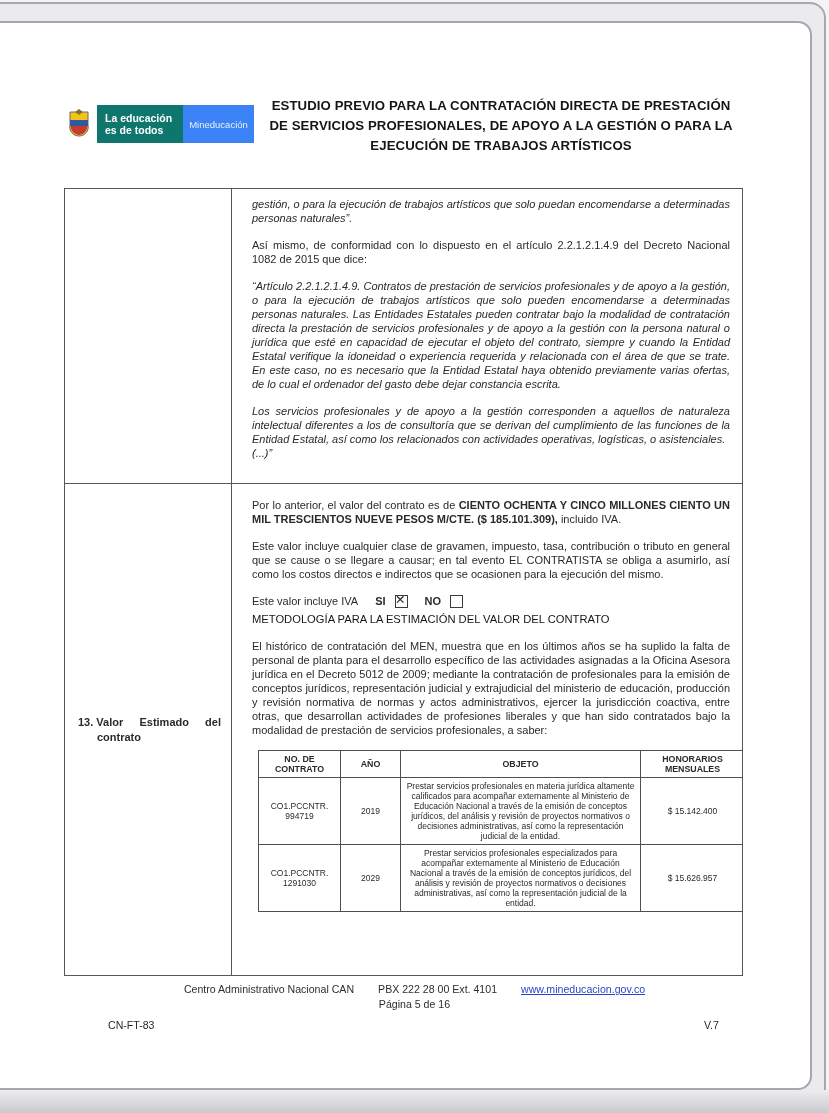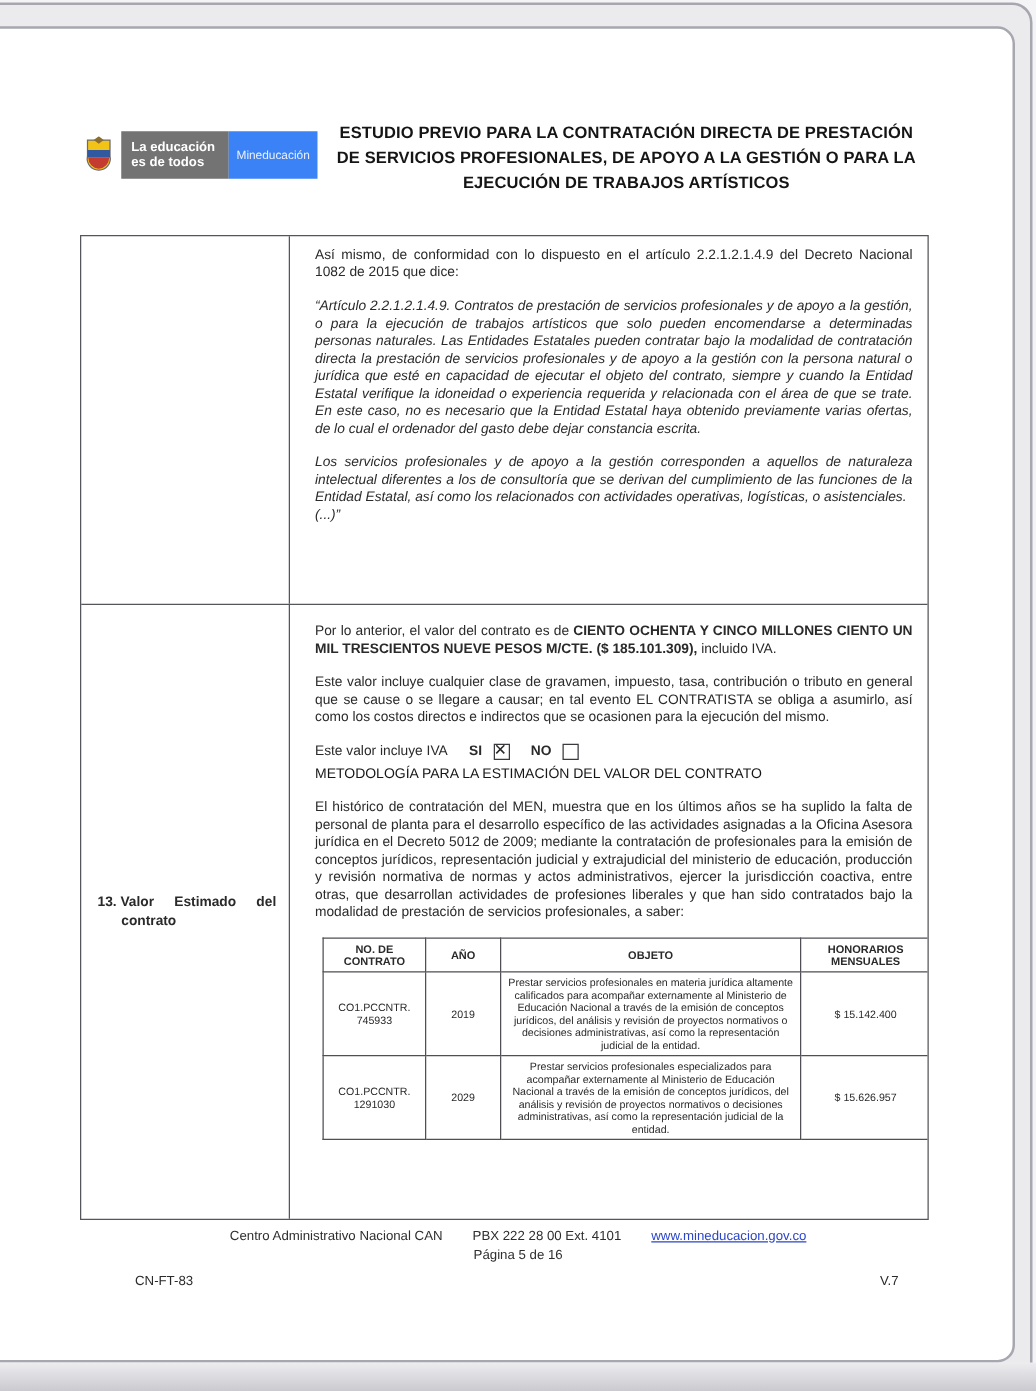--- a/index.html
+++ b/index.html
@@ -72,36 +72,37 @@
 
   <div class="logo">
     <div class="logo-arms">
       <svg width="26" height="30" viewBox="0 0 26 30">
         <path d="M4 3 h18 v13 a9 9 0 0 1 -9 11 a9 9 0 0 1 -9 -11 z" fill="#f2c417" stroke="#6b6b70" stroke-width="1"></path>
         <rect x="4" y="11" width="18" height="6" fill="#31599f"></rect>
         <path d="M4.6 17 h16.8 a9 9 0 0 1 -8.4 9 a9 9 0 0 1 -8.4 -9 z" fill="#c43b31"></path>
         <path d="M13 0 l4 3 -4 3 -4 -3 z" fill="#8a6d2f"></path>
       </svg>
     </div>
-    <div class="logo-dark" style="background:#737373">
+    <div class="logo-dark" style="background:#0f766e">
       <span class="tl">La educación</span>
       <span class="tl">es de todos</span>
     </div>
     <div class="logo-light" style="background:#3b82f6">
       <span class="br">Mineducación</span>
     </div>
   </div>
 
   <div class="doc-title">ESTUDIO PREVIO PARA LA CONTRATACIÓN DIRECTA DE PRESTACIÓN DE SERVICIOS PROFESIONALES, DE APOYO A LA GESTIÓN O PARA LA EJECUCIÓN DE TRABAJOS ARTÍSTICOS</div>
 
   <div class="doc-table">
 
     <div class="trow trow-prev">
       <div class="tlabel"></div>
       <div class="tcontent">
+        <p class="italic">gestión, o para la ejecución de trabajos artísticos que solo puedan encomendarse a determinadas personas naturales”.</p>
         <p>Así mismo, de conformidad con lo dispuesto en el artículo 2.2.1.2.1.4.9 del Decreto Nacional 1082 de 2015 que dice:</p>
         <p class="italic">“Artículo 2.2.1.2.1.4.9. Contratos de prestación de servicios profesionales y de apoyo a la gestión, o para la ejecución de trabajos artísticos que solo pueden encomendarse a determinadas personas naturales. Las Entidades Estatales pueden contratar bajo la modalidad de contratación directa la prestación de servicios profesionales y de apoyo a la gestión con la persona natural o jurídica que esté en capacidad de ejecutar el objeto del contrato, siempre y cuando la Entidad Estatal verifique la idoneidad o experiencia requerida y relacionada con el área de que se trate. En este caso, no es necesario que la Entidad Estatal haya obtenido previamente varias ofertas, de lo cual el ordenador del gasto debe dejar constancia escrita.</p>
         <p class="italic noend">Los servicios profesionales y de apoyo a la gestión corresponden a aquellos de naturaleza intelectual diferentes a los de consultoría que se derivan del cumplimiento de las funciones de la Entidad Estatal, así como los relacionados con actividades operativas, logísticas, o asistenciales.</p>
         <p class="italic noend">(...)”</p>
       </div>
     </div>
 
     <div class="trow trow-13">
       <div class="tlabel">
         <div class="label13">
@@ -136,21 +137,21 @@
               <col class="col-fee">
             </colgroup>
           <tbody>
               <tr>
             <th>NO. DE CONTRATO</th>
             <th>AÑO</th>
             <th>OBJETO</th>
             <th>HONORARIOS MENSUALES</th>
           </tr>
           <tr>
-            <td>CO1.PCCNTR. 745933</td>
+            <td>CO1.PCCNTR. 994719</td>
             <td>2019</td>
             <td>Prestar servicios profesionales en materia jurídica altamente calificados para acompañar externamente al Ministerio de Educación Nacional a través de la emisión de conceptos jurídicos, del análisis y revisión de proyectos normativos o decisiones administrativas, así como la representación judicial de la entidad.</td>
             <td>$ 15.142.400</td>
           </tr>
           <tr>
             <td>CO1.PCCNTR. 1291030</td>
             <td>2029</td>
             <td>Prestar servicios profesionales especializados para acompañar externamente al Ministerio de Educación Nacional a través de la emisión de conceptos jurídicos, del análisis y revisión de proyectos normativos o decisiones administrativas, así como la representación judicial de la entidad.</td>
             <td>$ 15.626.957</td>
           </tr>

